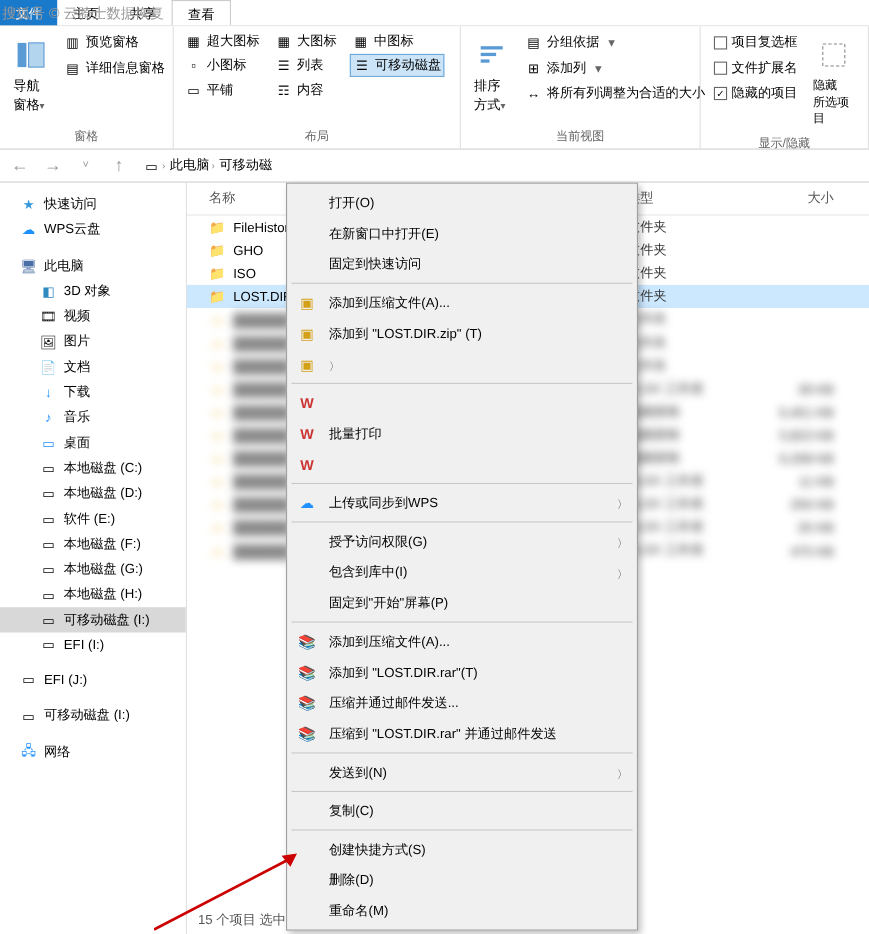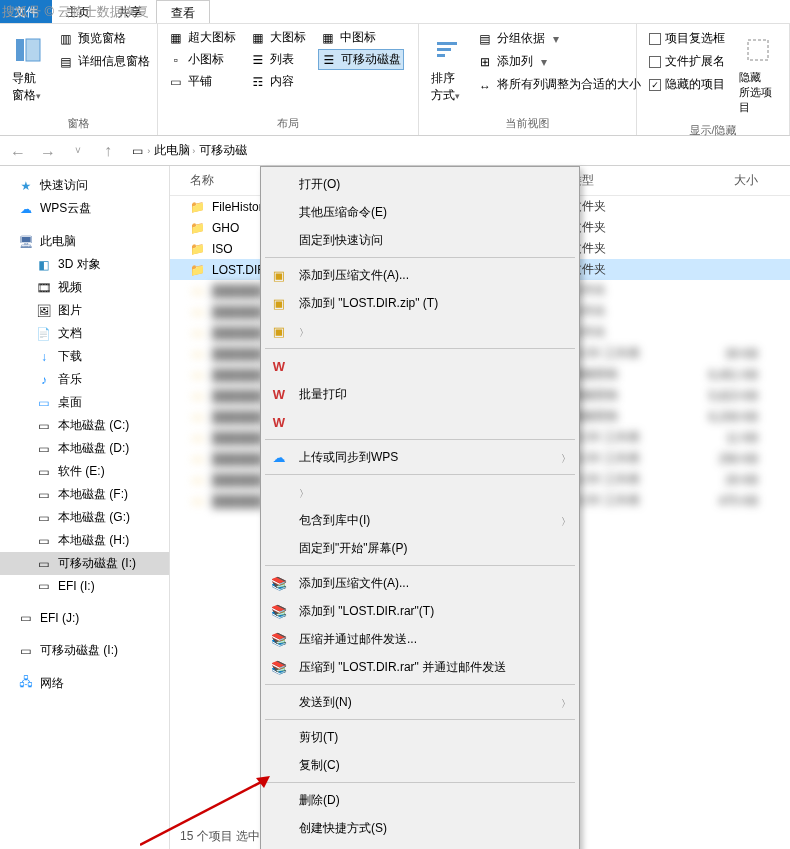--- a/index.html
+++ b/index.html
@@ -458,21 +458,21 @@
   </div>
 </div>
 
 <div class="context-menu">
   <div class="cm-item">
       <span class="cm-icon"></span>
       <span class="cm-label">打开(O)</span>
     </div>
   <div class="cm-item">
       <span class="cm-icon"></span>
-      <span class="cm-label">其他压缩命令(E)</span>
+      <span class="cm-label">在新窗口中打开(E)</span>
     </div>
   <div class="cm-item">
       <span class="cm-icon"></span>
       <span class="cm-label">固定到快速访问</span>
     </div>
   <div class="cm-sep"></div>
   <div class="cm-item">
       <span class="cm-icon" style="color:#d4a017">▣</span>
       <span class="cm-label">添加到压缩文件(A)...</span>
     </div>
@@ -497,20 +497,21 @@
     </div>
   <div class="cm-sep"></div>
   <div class="cm-item">
       <span class="cm-icon" style="color:#1e90ff">☁</span>
       <span class="cm-label">上传或同步到WPS</span>
       <span class="cm-arrow">〉</span>
     </div>
   <div class="cm-sep"></div>
   <div class="cm-item">
       <span class="cm-icon"></span>
+      <span class="cm-label">授予访问权限(G)</span>
       <span class="cm-arrow">〉</span>
     </div>
   <div class="cm-item">
       <span class="cm-icon"></span>
       <span class="cm-label">包含到库中(I)</span>
       <span class="cm-arrow">〉</span>
     </div>
   <div class="cm-item">
       <span class="cm-icon"></span>
       <span class="cm-label">固定到"开始"屏幕(P)</span>
@@ -534,34 +535,30 @@
     </div>
   <div class="cm-sep"></div>
   <div class="cm-item">
       <span class="cm-icon"></span>
       <span class="cm-label">发送到(N)</span>
       <span class="cm-arrow">〉</span>
     </div>
   <div class="cm-sep"></div>
   <div class="cm-item">
       <span class="cm-icon"></span>
-      <span class="cm-label">剪切(T)</span>
-    </div>
-  <div class="cm-item">
-      <span class="cm-icon"></span>
       <span class="cm-label">复制(C)</span>
     </div>
   <div class="cm-sep"></div>
   <div class="cm-item">
       <span class="cm-icon"></span>
+      <span class="cm-label">创建快捷方式(S)</span>
+    </div>
+  <div class="cm-item">
+      <span class="cm-icon"></span>
       <span class="cm-label">删除(D)</span>
-    </div>
-  <div class="cm-item">
-      <span class="cm-icon"></span>
-      <span class="cm-label">创建快捷方式(S)</span>
     </div>
   <div class="cm-item">
       <span class="cm-icon"></span>
       <span class="cm-label">重命名(M)</span>
     </div>
 
 </div>
 
 <div class="annotation-arrow">
   <svg width="140" height="80">

